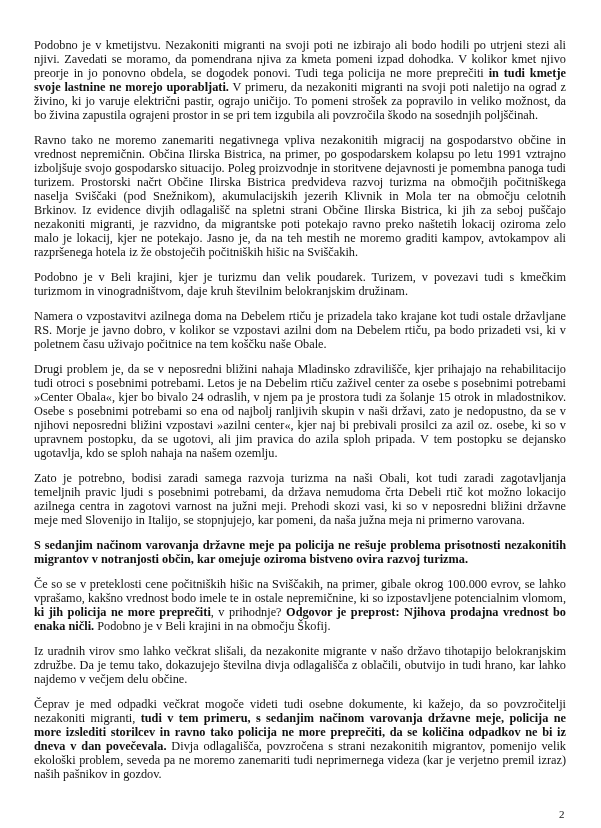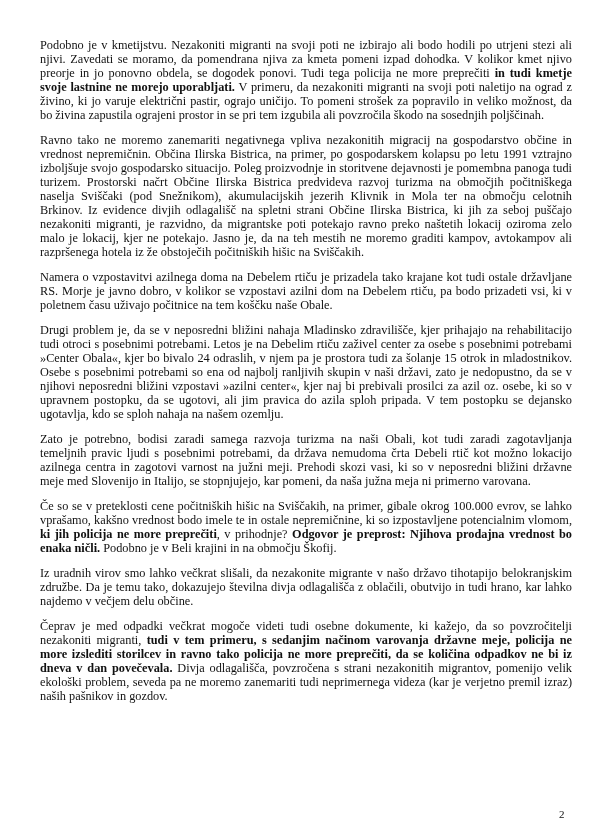--- a/index.html
+++ b/index.html
@@ -1,44 +1,45 @@
 <!DOCTYPE html>
 <html><head>
   <meta charset="utf-8">
   <style>
     html, body { margin: 0; padding: 0; background: #ffffff; }
     body { width: 601px; height: 828px; position: relative; overflow: hidden; }
     .page {
       position: absolute; left: 34px; top: 38px; width: 532px;
       font-family: "Liberation Serif", serif; font-size: 12.3px; line-height: 14px;
       color: #111111;
-      margin-left: 6px;
     }
     .para { margin: 0 0 11px 0; text-align: justify; }
     .para b { font-weight: bold; }
     .page-number {
       position: absolute; left: 559px; top: 808px;
       font-family: "Liberation Serif", serif; font-size: 11px; color: #111;
     }
   </style>
 </head>
 <body>
 
 <div class="page">
   <p class="para"><span>Podobno je v kmetijstvu. Nezakoniti migranti na svoji poti ne izbirajo ali bodo hodili po utrjeni stezi ali njivi. Zavedati se moramo, da pomendrana njiva za kmeta pomeni izpad dohodka. V kolikor kmet njivo preorje in jo ponovno obdela, se dogodek ponovi. Tudi tega policija ne more preprečiti </span><b>in tudi kmetje svoje lastnine ne morejo uporabljati.</b><span> V primeru, da nezakoniti migranti na svoji poti naletijo na ograd z živino, ki jo varuje električni pastir, ograjo uničijo. To pomeni strošek za popravilo in veliko možnost, da bo živina zapustila ograjeni prostor in se pri tem izgubila ali povzročila škodo na sosednjih poljščinah.</span></p>
 
   <p class="para"><span>Ravno tako ne moremo zanemariti negativnega vpliva nezakonitih migracij na gospodarstvo občine in vrednost nepremičnin. Občina Ilirska Bistrica, na primer, po gospodarskem kolapsu po letu 1991 vztrajno izboljšuje svojo gospodarsko situacijo. Poleg proizvodnje in storitvene dejavnosti je pomembna panoga tudi turizem. Prostorski načrt Občine Ilirska Bistrica predvideva razvoj turizma na območjih počitniškega naselja Sviščaki (pod Snežnikom), akumulacijskih jezerih Klivnik in Mola ter na območju celotnih Brkinov. Iz evidence divjih odlagališč na spletni strani Občine Ilirska Bistrica, ki jih za seboj puščajo nezakoniti migranti, je razvidno, da migrantske poti potekajo ravno preko naštetih lokacij oziroma zelo malo je lokacij, kjer ne potekajo. Jasno je, da na teh mestih ne moremo graditi kampov, avtokampov ali razpršenega hotela iz že obstoječih počitniških hišic na Sviščakih.</span></p>
 
+  <p class="para"><span>Podobno je v Beli krajini, kjer je turizmu dan velik poudarek. Turizem, v povezavi tudi s kmečkim turizmom in vinogradništvom, daje kruh številnim belokranjskim družinam.</span></p>
 
   <p class="para"><span>Namera o vzpostavitvi azilnega doma na Debelem rtiču je prizadela tako krajane kot tudi ostale državljane RS. Morje je javno dobro, v kolikor se vzpostavi azilni dom na Debelem rtiču, pa bodo prizadeti vsi, ki v poletnem času uživajo počitnice na tem koščku naše Obale.</span></p>
 
   <p class="para"><span>Drugi problem je, da se v neposredni bližini nahaja Mladinsko zdravilišče, kjer prihajajo na rehabilitacijo tudi otroci s posebnimi potrebami. Letos je na Debelim rtiču zaživel center za osebe s posebnimi potrebami »Center Obala«, kjer bo bivalo 24 odraslih, v njem pa je prostora tudi za šolanje 15 otrok in mladostnikov. Osebe s posebnimi potrebami so ena od najbolj ranljivih skupin v naši državi, zato je nedopustno, da se v njihovi neposredni bližini vzpostavi »azilni center«, kjer naj bi prebivali prosilci za azil oz. osebe, ki so v upravnem postopku, da se ugotovi, ali jim pravica do azila sploh pripada. V tem postopku se dejansko ugotavlja, kdo se sploh nahaja na našem ozemlju.</span></p>
 
   <p class="para"><span>Zato je potrebno, bodisi zaradi samega razvoja turizma na naši Obali, kot tudi zaradi zagotavljanja temeljnih pravic ljudi s posebnimi potrebami, da država nemudoma črta Debeli rtič kot možno lokacijo azilnega centra in zagotovi varnost na južni meji. Prehodi skozi vasi, ki so v neposredni bližini državne meje med Slovenijo in Italijo, se stopnjujejo, kar pomeni, da naša južna meja ni primerno varovana.</span></p>
 
+  <p class="para"><b>S sedanjim načinom varovanja državne meje pa policija ne rešuje problema prisotnosti nezakonitih migrantov v notranjosti občin, kar omejuje oziroma bistveno ovira razvoj turizma.</b></p>
 
   <p class="para"><span>Če so se v preteklosti cene počitniških hišic na Sviščakih, na primer, gibale okrog 100.000 evrov, se lahko vprašamo, kakšno vrednost bodo imele te in ostale nepremičnine, ki so izpostavljene potencialnim vlomom, </span><b>ki jih policija ne more preprečiti</b><span>, v prihodnje? </span><b>Odgovor je preprost: Njihova prodajna vrednost bo enaka ničli.</b><span> Podobno je v Beli krajini in na območju Škofij.</span></p>
 
   <p class="para"><span>Iz uradnih virov smo lahko večkrat slišali, da nezakonite migrante v našo državo tihotapijo belokranjskim združbe. Da je temu tako, dokazujejo številna divja odlagališča z oblačili, obutvijo in tudi hrano, kar lahko najdemo v večjem delu občine.</span></p>
 
   <p class="para"><span>Čeprav je med odpadki večkrat mogoče videti tudi osebne dokumente, ki kažejo, da so povzročitelji nezakoniti migranti, </span><b>tudi v tem primeru, s sedanjim načinom varovanja državne meje, policija ne more izslediti storilcev in ravno tako policija ne more preprečiti, da se količina odpadkov ne bi iz dneva v dan povečevala.</b><span> Divja odlagališča, povzročena s strani nezakonitih migrantov, pomenijo velik ekološki problem, seveda pa ne moremo zanemariti tudi neprimernega videza (kar je verjetno premil izraz) naših pašnikov in gozdov.</span></p>
 </div>
 
 <div class="page-number">2</div>
 

